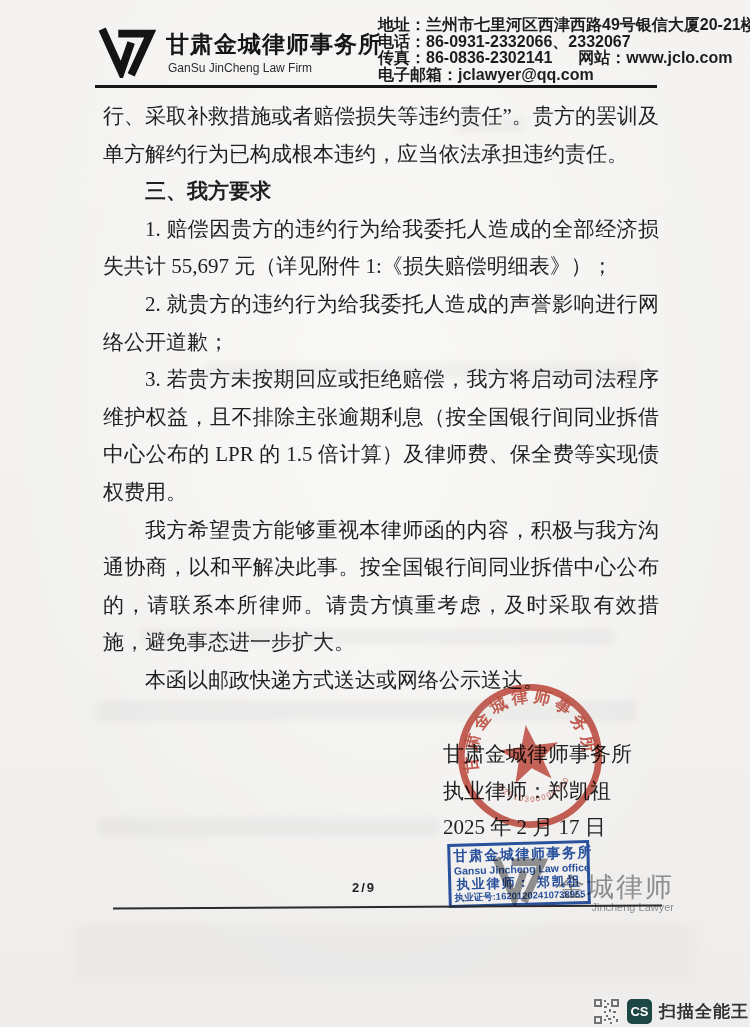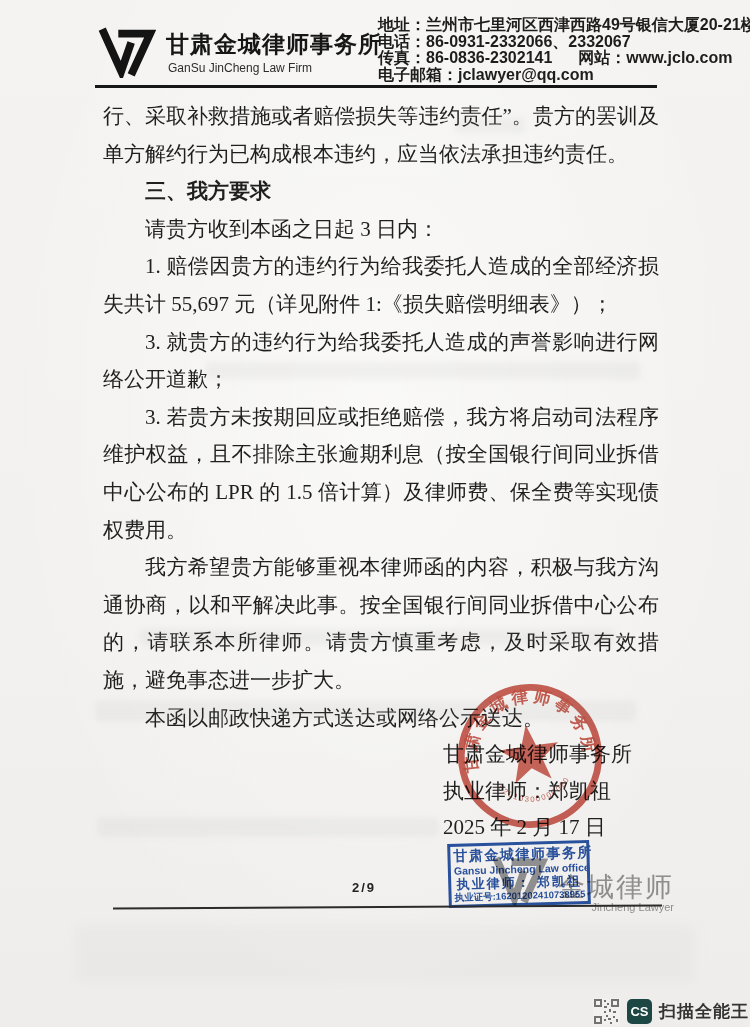--- a/index.html
+++ b/index.html
@@ -105,23 +105,22 @@
       <span>传真：86-0836-2302141</span><span class="gap"></span><span>网站：www.jclo.com</span>
     </div>
     <div class="contact-row">电子邮箱：jclawyer@qq.com</div>
   </div>
 
   <div class="header-rule"></div>
 
   <div class="doc-body">
     <p class="first">行、采取补救措施或者赔偿损失等违约责任”。贵方的罢训及单方解约行为已构成根本违约，应当依法承担违约责任。</p>
     <p class="heading">三、我方要求</p>
-    <p>请贵方收到本函之日起 3 日内：</p>
     <p>1. 赔偿因贵方的违约行为给我委托人造成的全部经济损失共计 55,697 元（详见附件 1:《损失赔偿明细表》）；</p>
-    <p>3. 就贵方的违约行为给我委托人造成的声誉影响进行网络公开道歉；</p>
+    <p>2. 就贵方的违约行为给我委托人造成的声誉影响进行网络公开道歉；</p>
     <p>3. 若贵方未按期回应或拒绝赔偿，我方将启动司法程序维护权益，且不排除主张逾期利息（按全国银行间同业拆借中心公布的 LPR 的 1.5 倍计算）及律师费、保全费等实现债权费用。</p>
     <p>我方希望贵方能够重视本律师函的内容，积极与我方沟通协商，以和平解决此事。按全国银行间同业拆借中心公布的，请联系本所律师。请贵方慎重考虑，及时采取有效措施，避免事态进一步扩大。</p>
     <p>本函以邮政快递方式送达或网络公示送达。</p>
   </div>
 
   <div class="signature">
     <div>甘肃金城律师事务所</div>
     <div>执业律师：郑凯祖</div>
     <div>2025 年 2 月 17 日</div>
   </div>

